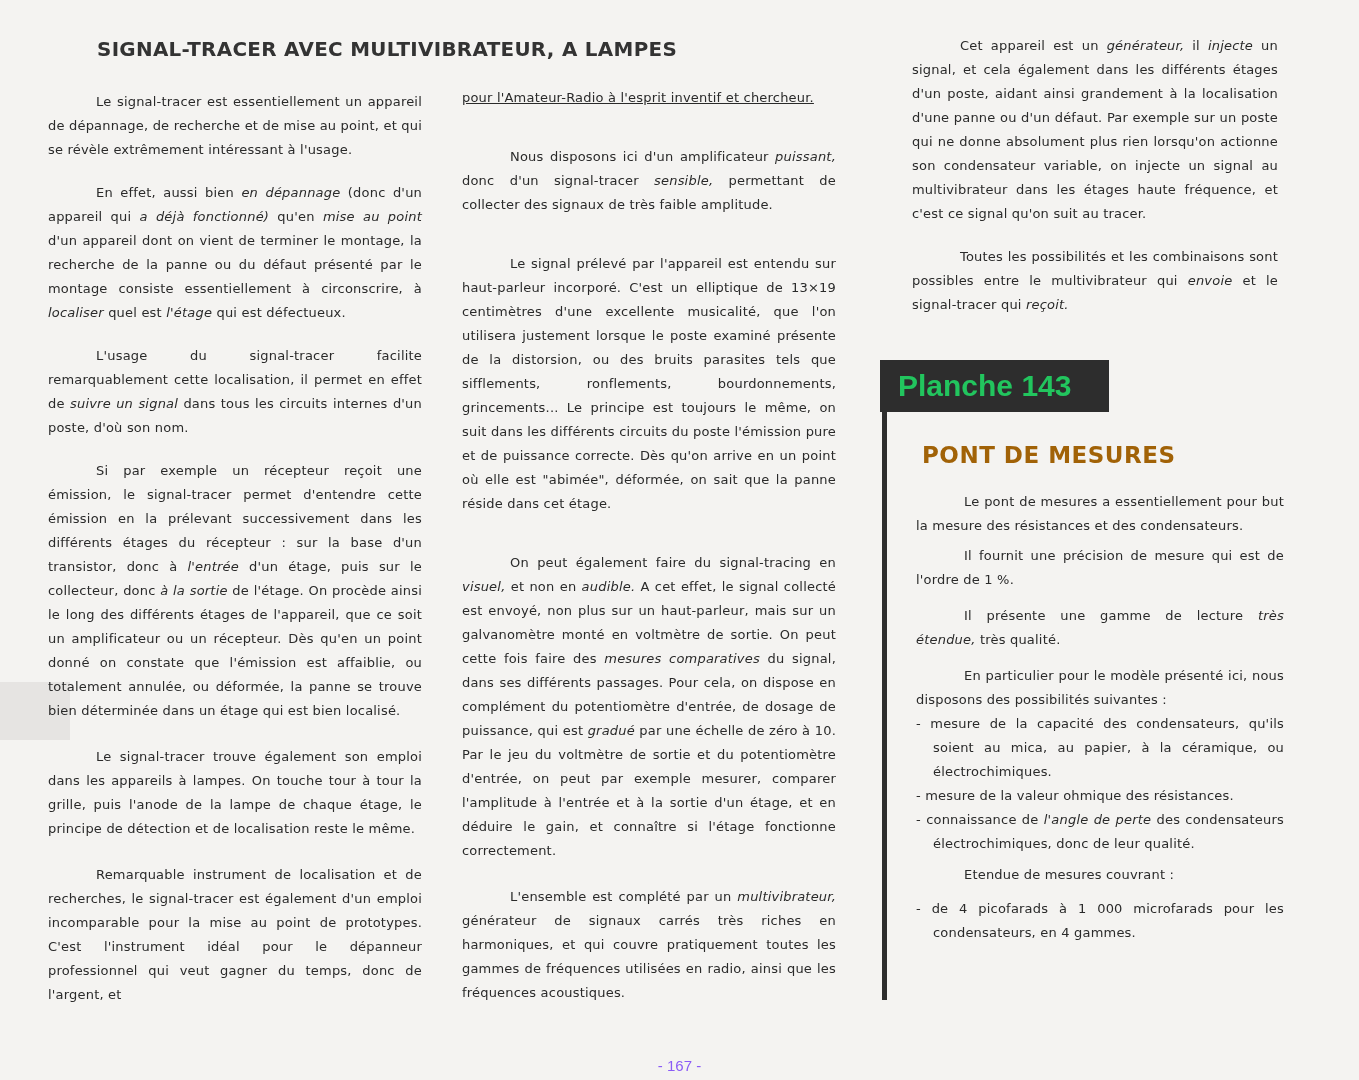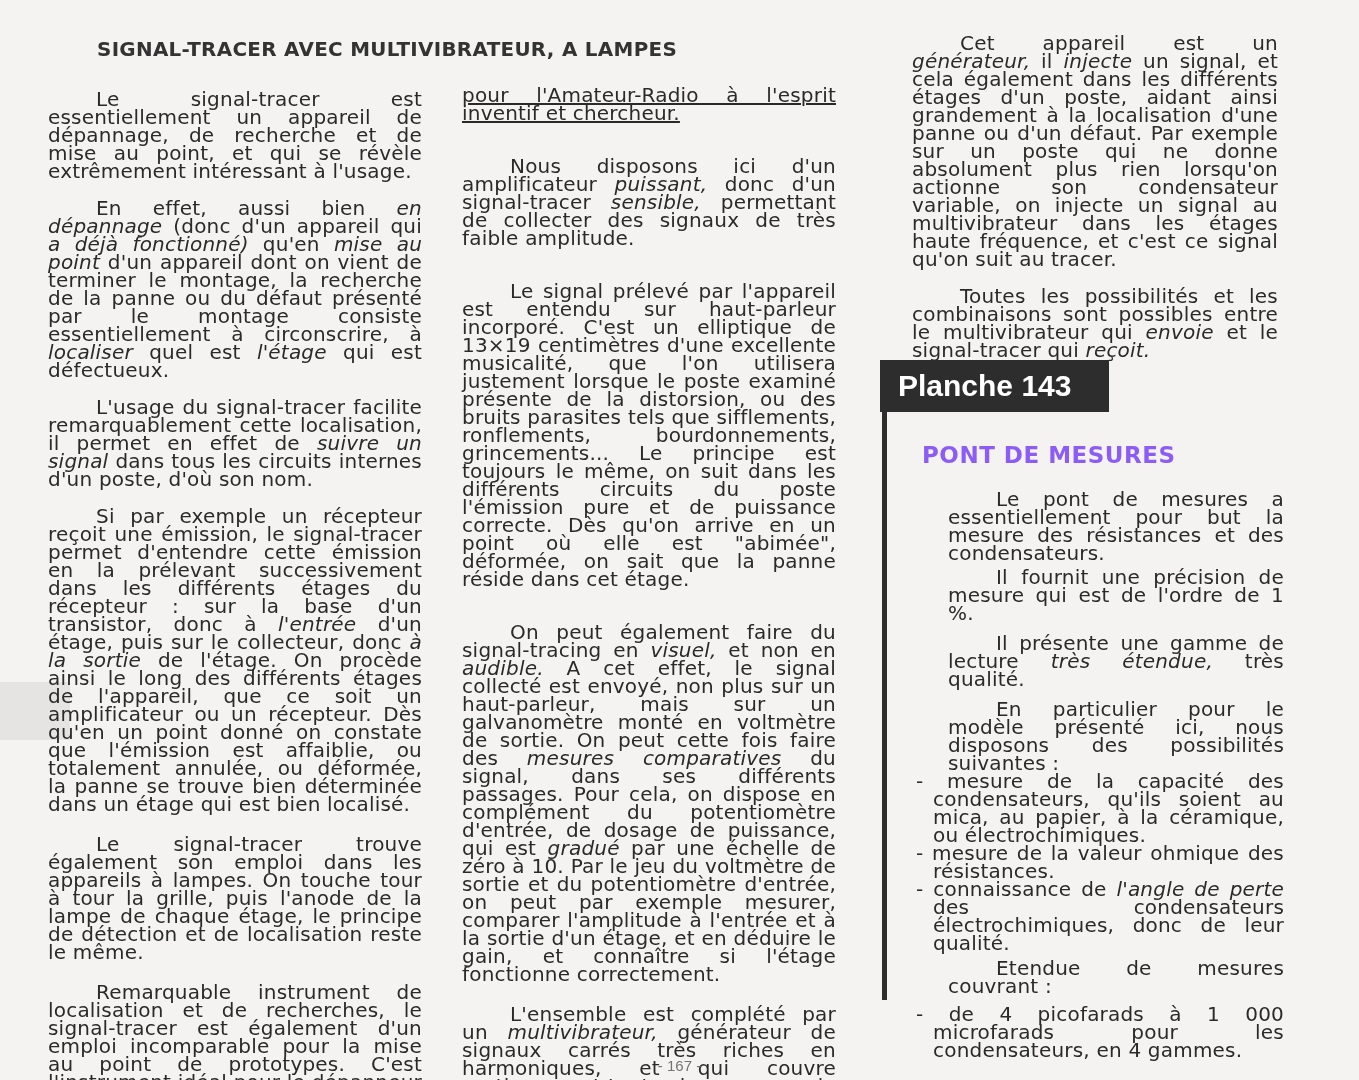--- a/index.html
+++ b/index.html
@@ -9,45 +9,45 @@
     font-family:"DejaVu Sans", sans-serif;
     color:#2a2a2a;
   }
   .ghost-band { position:absolute; left:0; top:682px; width:70px; height:58px; background:#e6e4e2; }
   .main-title {
     position:absolute; left:97px; top:38px; margin:0;
     font-family:"DejaVu Sans", sans-serif; font-weight:bold; font-size:19.5px;
     letter-spacing:0.3px; color:#333; white-space:nowrap;
     transform:scaleX(1.02); transform-origin:left;
   }
-  .col { position:absolute; font-size:20px; line-height:18px; letter-spacing:0.2px; text-align:justify; }
+  .col { position:absolute; font-size:13px; line-height:24px; letter-spacing:0.2px; text-align:justify; }
   .col p { margin:0; text-indent:48px; }
   .col p.noindent { text-indent:0;text-decoration:underline; }
   .col1 { left:48px; top:90px; width:374px; }
   .col2 { left:462px; top:86px; width:374px; }
   .col3 { left:912px; top:34px; width:366px; }
   .gap-s { height:19px; }
   .gap-m { height:22px; }
   .gap-l { height:35px; }
   i { font-style:italic; }
   .planche-box {
     position:absolute; left:880px; top:360px; width:229px; height:52px;
-    background:#2d2d2d; color:#ffffff; font-family:"Liberation Sans", sans-serif;
+    background:#2d2d2d; color:#22c55e; font-family:"Liberation Sans", sans-serif;
     font-weight:bold; font-size:30px; line-height:52px; padding-left:18px; box-sizing:border-box;
   }
   .planche-rule { position:absolute; left:882px; top:412px; width:5px; height:588px; background:#2d2d2d; }
   .sub-title {
     position:absolute; left:922px; top:442px; margin:0;
     font-family:"DejaVu Sans", sans-serif; font-weight:bold; font-size:23px;
-    letter-spacing:0.5px; color:#8b5cf6; white-space:nowrap;
+    letter-spacing:0.5px; color:#a16207; white-space:nowrap;
   }
   .col4 { left:916px; top:490px; width:368px; }
-  .col4 p { text-indent:48px;margin-left:32px; }
+  .col4 p { text-indent:48px; }
   .col4 .list-item { text-indent:-17px; padding-left:17px; margin:0; }
-  .page-number { position:absolute; left:0; width:1359px; top:1057px; text-align:center; font-family:"Liberation Sans", sans-serif; font-size:15px; color:#737373; }
+  .page-number { position:absolute; left:0; width:1359px; top:1057px; text-align:center; font-family:"Liberation Sans", sans-serif; font-size:15px; color:#8b5cf6; }
 </style>
 </head>
 <body>
 
 <div class="ghost-band"></div>
 
 <h1 class="main-title">SIGNAL-TRACER AVEC MULTIVIBRATEUR, A LAMPES</h1>
 
 <div class="col col1">
   <p>Le signal-tracer est essentiellement un appareil de dépannage, de recherche et de mise au point, et qui se révèle extrêmement intéressant  à l'usage.</p>

